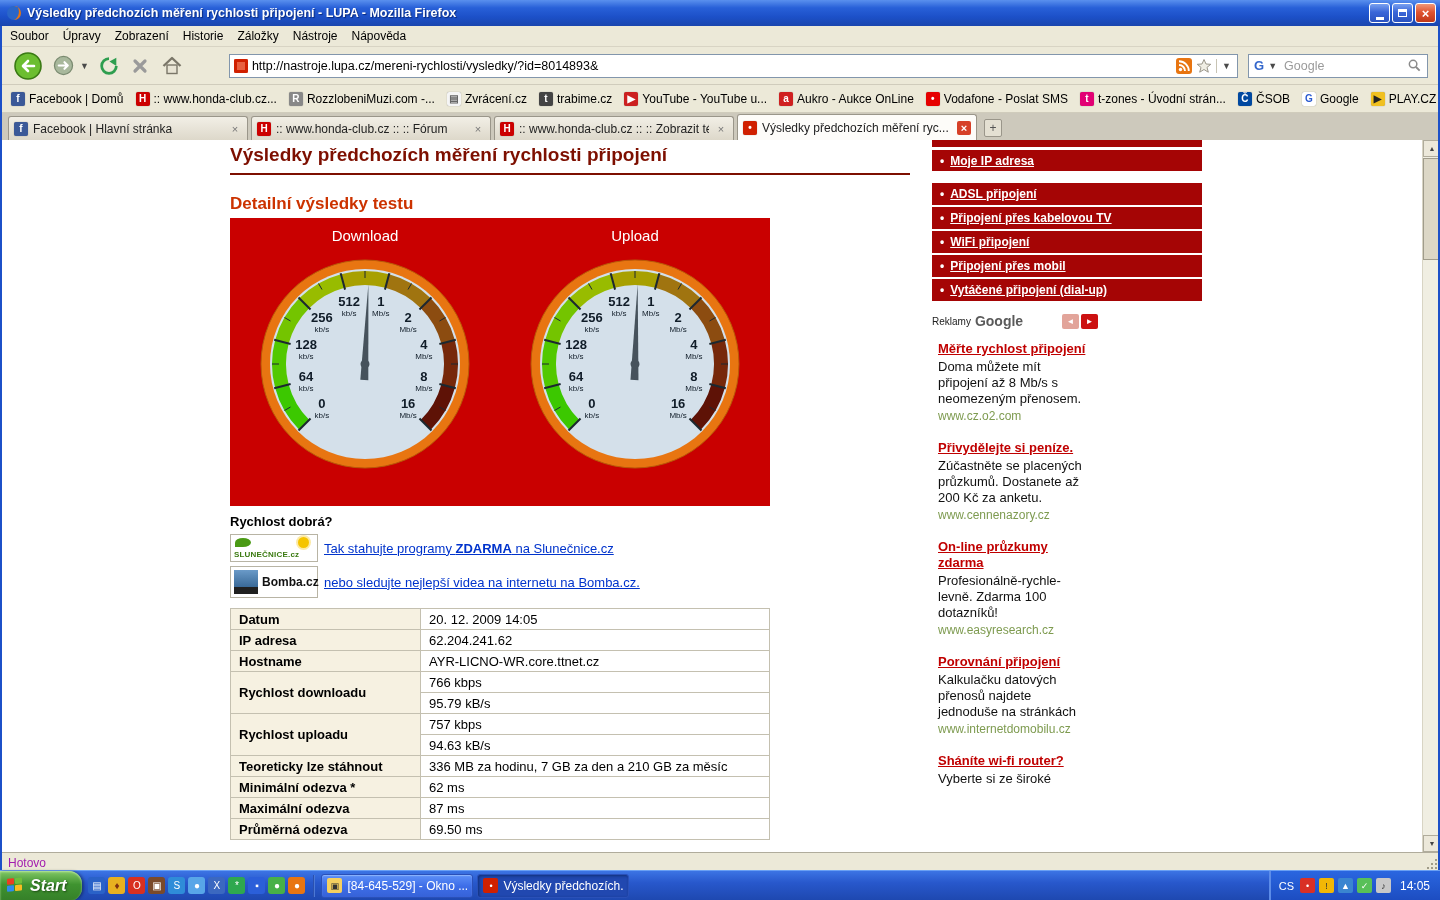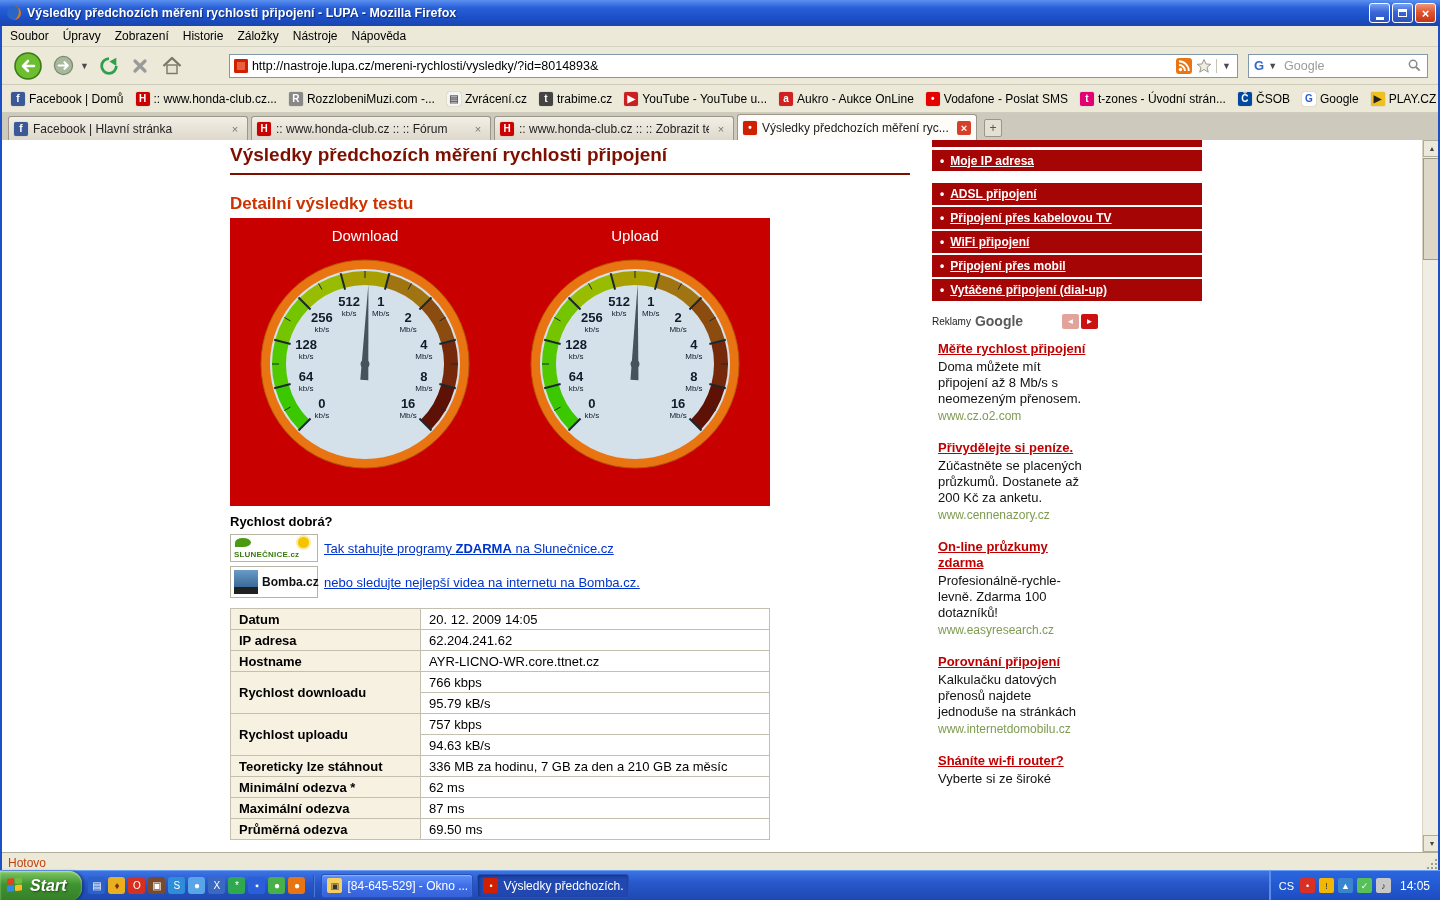--- a/index.html
+++ b/index.html
@@ -113,21 +113,21 @@
 
   
   .scrollbar-v{position:absolute;right:0;top:0;width:18px;height:712px;background:#f0eee2;border-left:1px solid #d8d4c4;}
   .sb-btn{position:absolute;left:0;width:18px;height:17px;background:#ece8da;border:1px solid #b0ac9c;
     display:flex;align-items:center;justify-content:center;font-size:7px;color:#444;}
   .sb-up{top:0}.sb-down{bottom:0}
   .sb-thumb{position:absolute;top:18px;left:0;width:18px;height:102px;background:#dcd7c6;border:1px solid #a09c8c;}
 
   
   .statusbar{position:absolute;top:852px;height:20px;width:100%;background:#ece9d8;border-top:1px solid #b0ac9c;
-    display:flex;align-items:center;padding:0 8px;font-size:12px;color:#c2410c;}
+    display:flex;align-items:center;padding:0 8px;font-size:12px;color:#a21caf;}
   .grip{position:absolute;right:3px;bottom:3px;width:2px;height:2px;background:#a09c88;
     box-shadow:-4px 0 #a09c88,-8px 0 #a09c88,0 -4px #a09c88,-4px -4px #a09c88,0 -8px #a09c88;}
 
   
   .taskbar{position:absolute;top:870px;height:30px;width:100%;
     background:linear-gradient(#3c74e4,#2858cc 40%,#1e48b0);border-top:1px solid #6aa0f4;display:flex;align-items:center;}
   .start-btn{height:30px;border-radius:0 13px 13px 0;background:linear-gradient(#82c866,#3f9330 45%,#357f28);
     display:flex;align-items:center;gap:6px;padding:0 16px 0 7px;color:#fff;font-weight:bold;font-style:italic;font-size:16px;
     text-shadow:1px 1px 2px #1e4a14;box-shadow:inset 0 1px 2px #b8e49c,2px 0 3px rgba(0,0,0,.35);cursor:pointer;flex:none;}
   .winflag{width:17px;height:15px;display:grid;grid-template-columns:7px 7px;grid-template-rows:6px 6px;gap:1px;transform:skewY(-5deg);}

